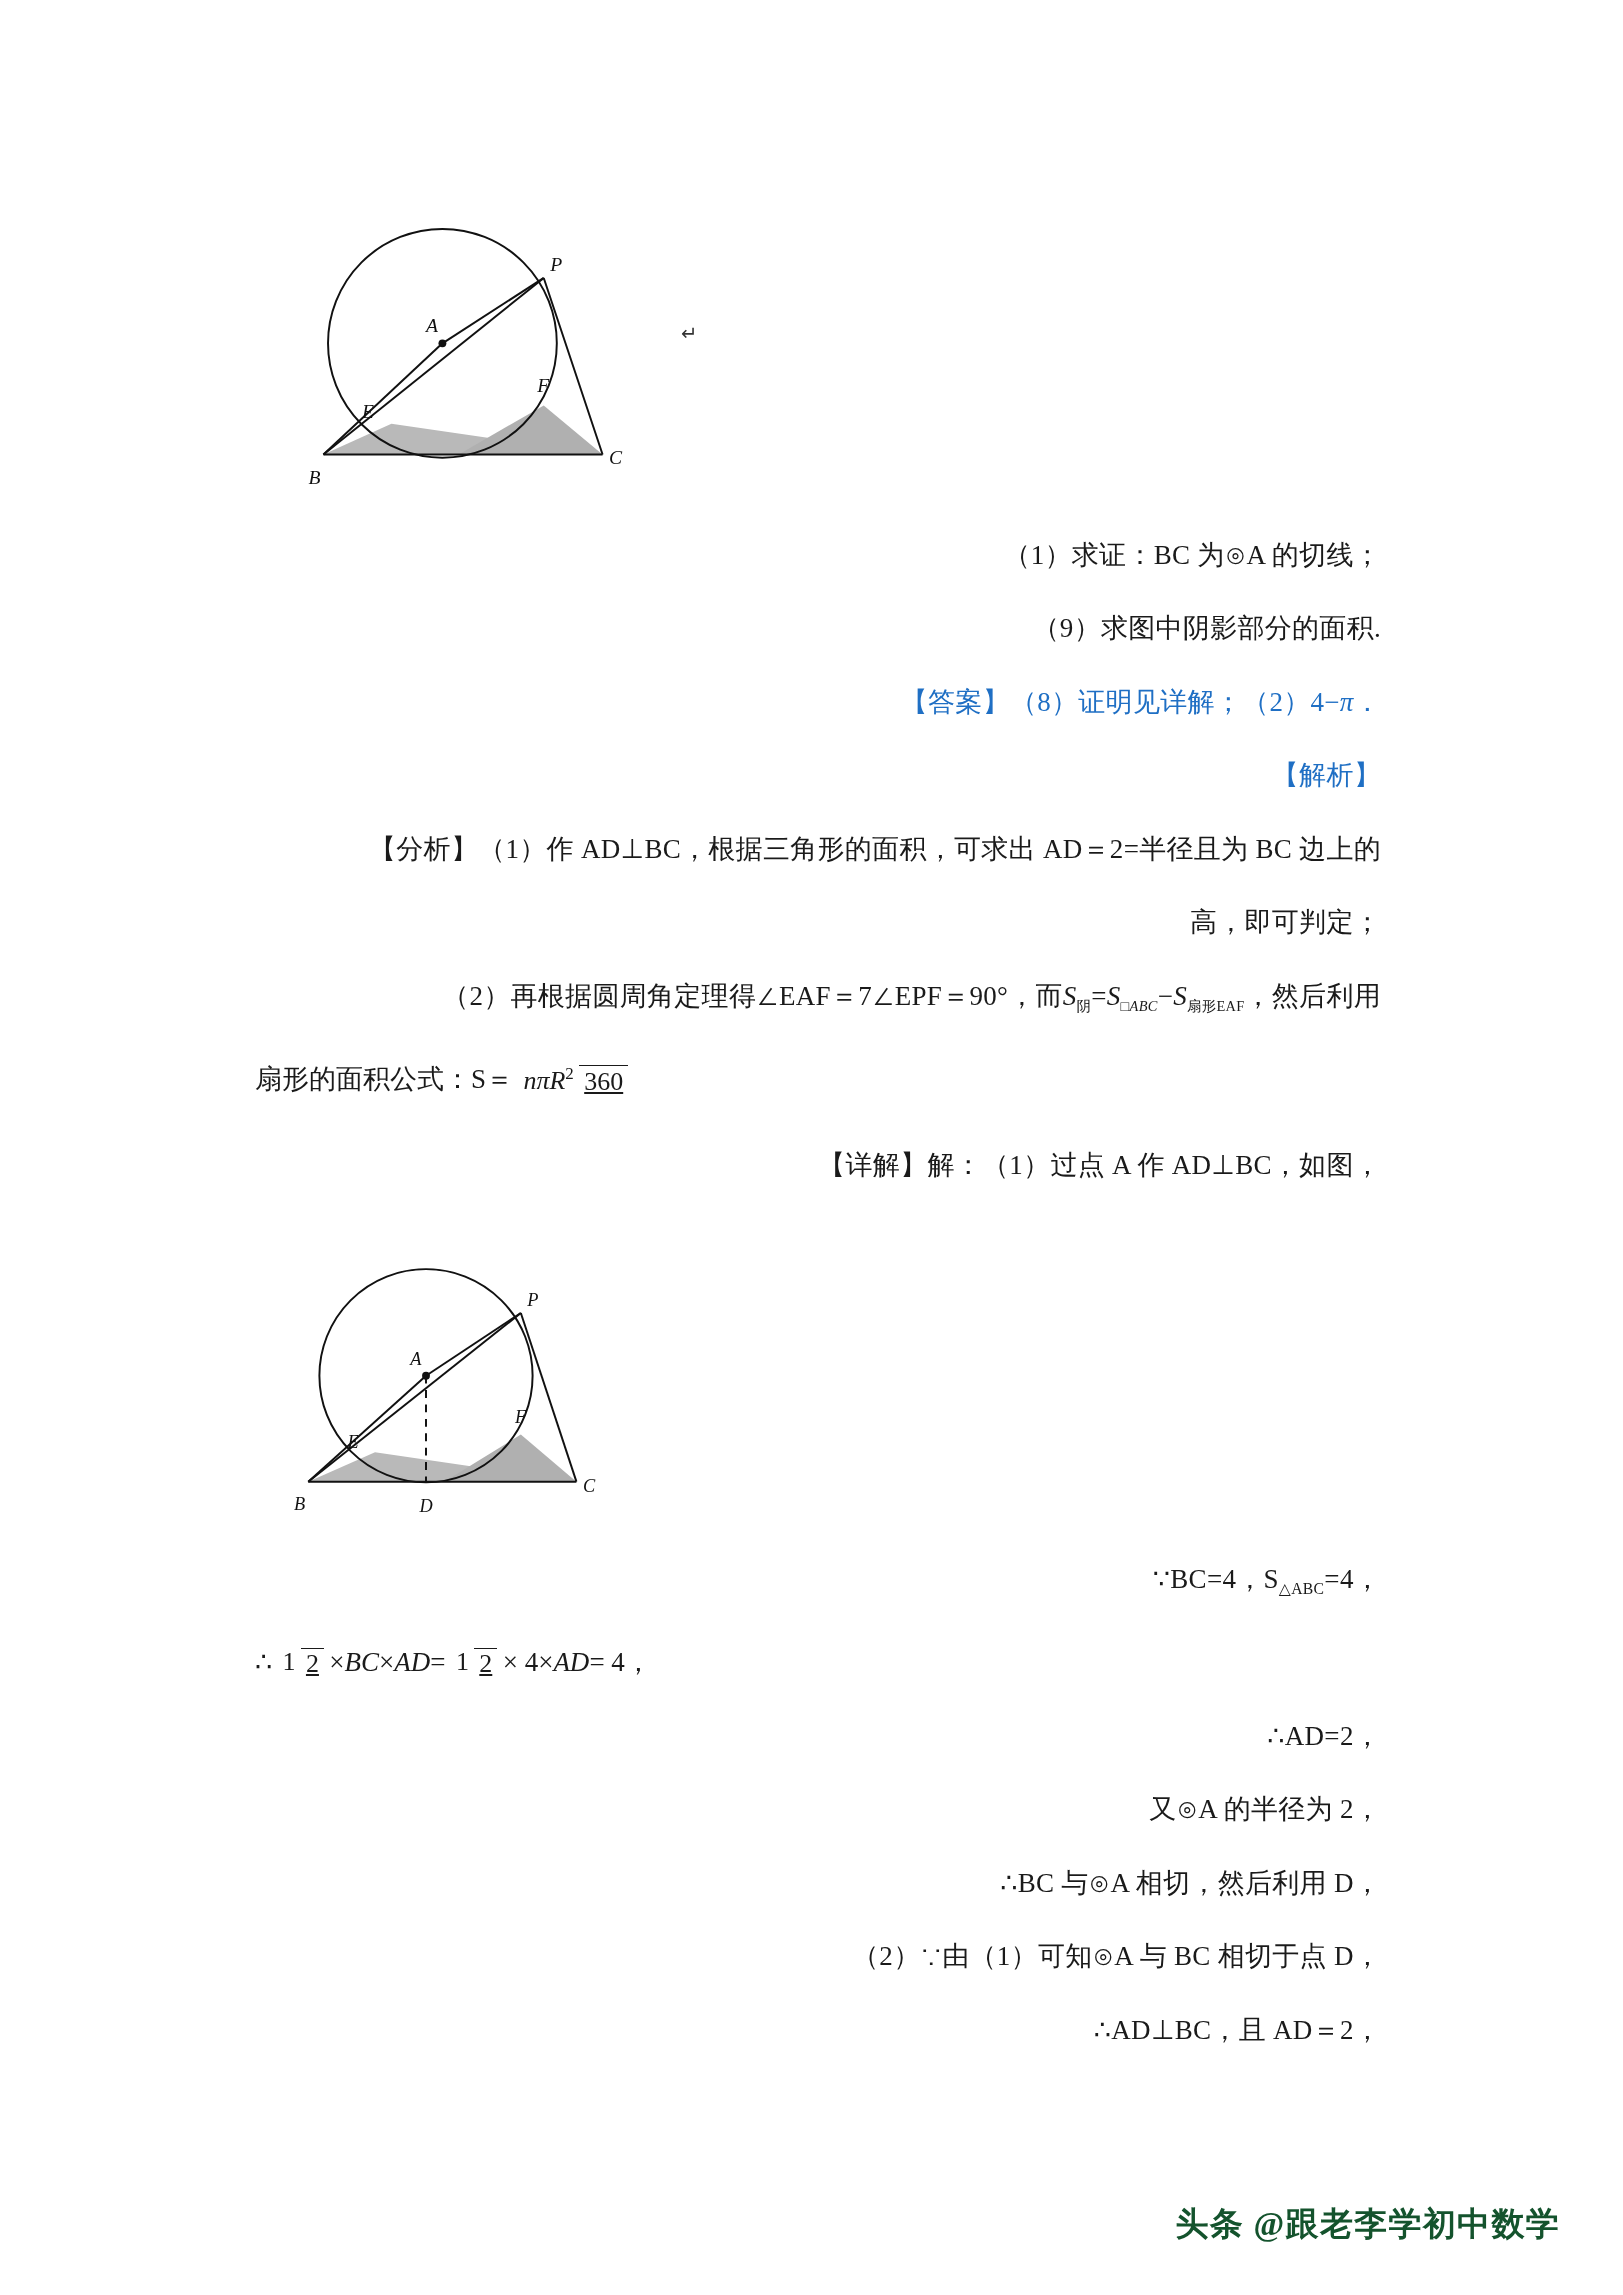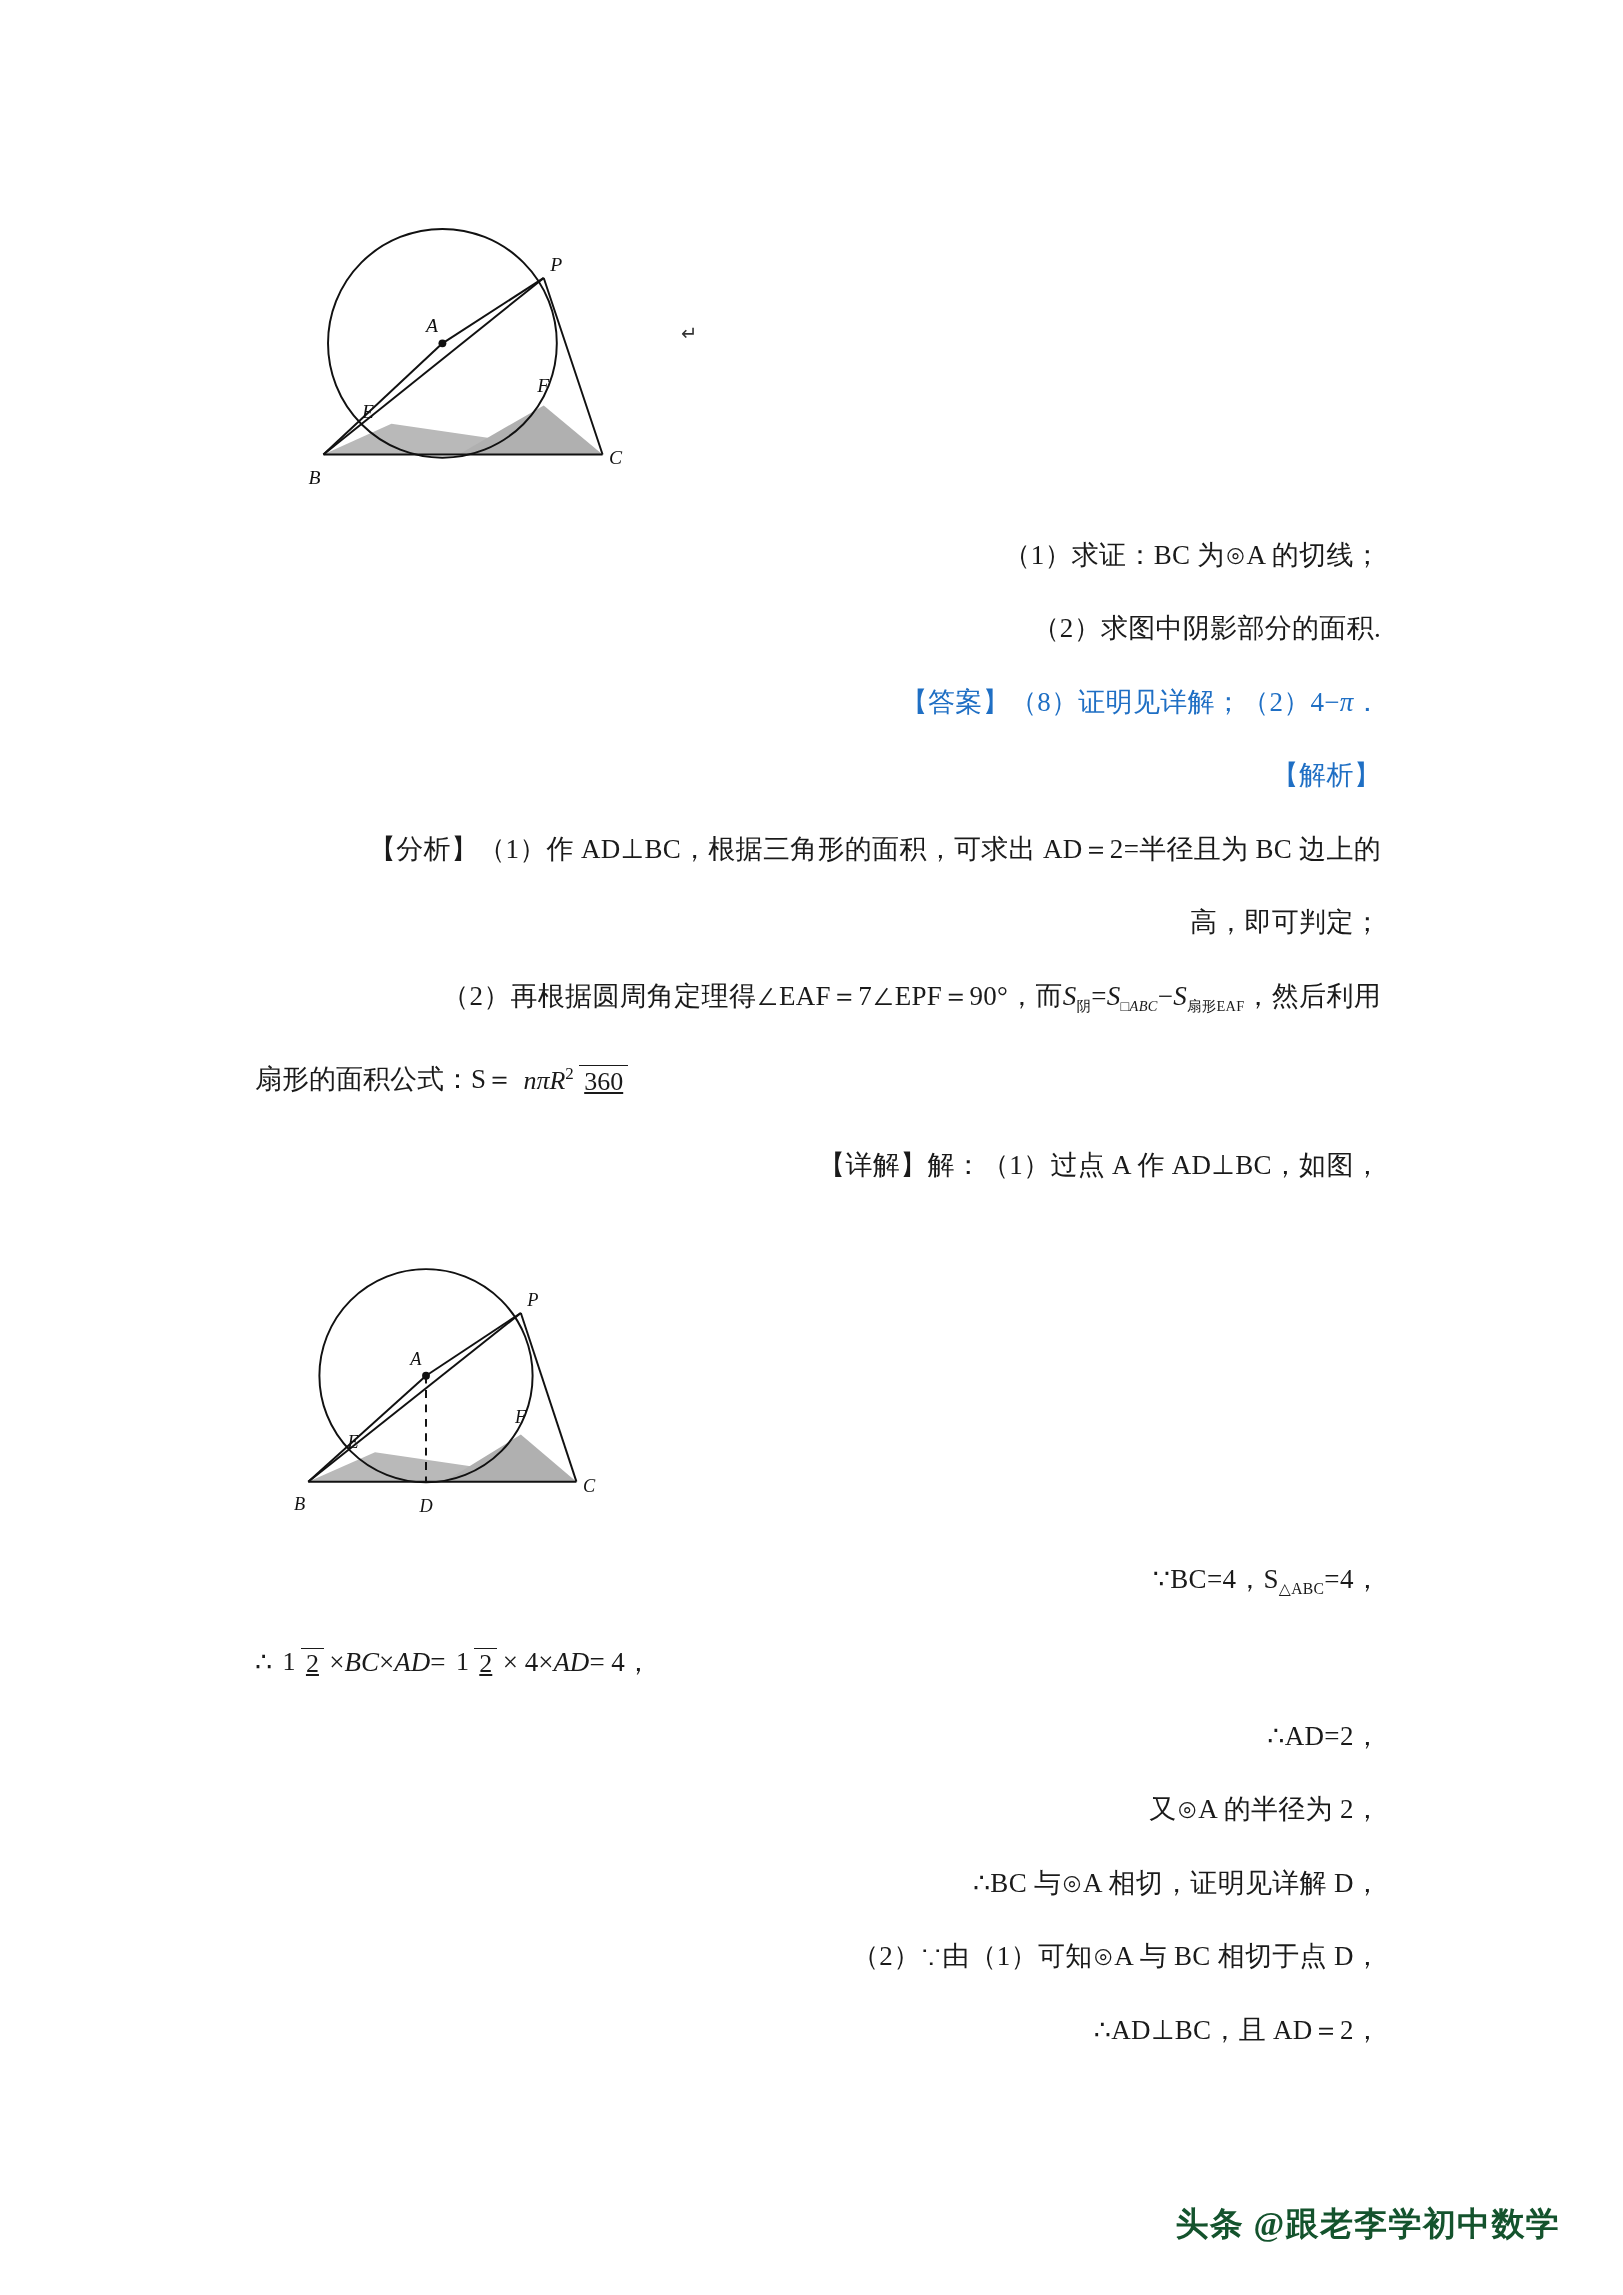--- a/index.html
+++ b/index.html
@@ -135,21 +135,21 @@
         <text x="152" y="400" font-family="Liberation Serif, serif" font-style="italic" font-size="30" fill="#111">E</text>
         <text x="70" y="500" font-family="Liberation Serif, serif" font-style="italic" font-size="30" fill="#111">B</text>
         <text x="530" y="470" font-family="Liberation Serif, serif" font-style="italic" font-size="30" fill="#111">C</text>
         <text x="640" y="280" font-family="Liberation Serif, serif" font-size="30" fill="#333">↵</text>
       </svg>
     </div>
 
     <div class="spacer-sm"></div>
 
     <p class="line">（1）求证：BC 为⊙A 的切线；</p>
-    <p class="line">（2）求图中阴影部分的面积.</p>
+    <p class="line">（9）求图中阴影部分的面积.</p>
 
     <p class="line blue">
       <span>【答案】</span><span>（8）证明见详解；（2）4</span><span>−</span><span class="mi">π</span><span>．</span>
     </p>
 
     <p class="line blue">【解析】</p>
 
     <p class="line">
       <span>【分析】</span><span>（1）作 AD⊥BC，根据三角形的面积，可求出 AD＝2=半径且为 BC 边上的</span>
     </p>
@@ -217,21 +217,21 @@
         <span class="den">2</span>
       </span>
       <span>× 4×</span>
       <span class="mi">AD</span>
       <span>= 4</span>
       <span>，</span>
     </div>
 
     <p class="line">∴AD=2，</p>
     <p class="line">又⊙A 的半径为 2，</p>
-    <p class="line">∴BC 与⊙A 相切，证明见详解 D，</p>
+    <p class="line">∴BC 与⊙A 相切，然后利用 D，</p>
     <p class="line">（2）∵由（1）可知⊙A 与 BC 相切于点 D，</p>
     <p class="line">∴AD⊥BC，且 AD＝2，</p>
 
   </div>
 
   <div class="watermark">头条 @跟老李学初中数学</div>
 </div>
 
 
 </body></html>

